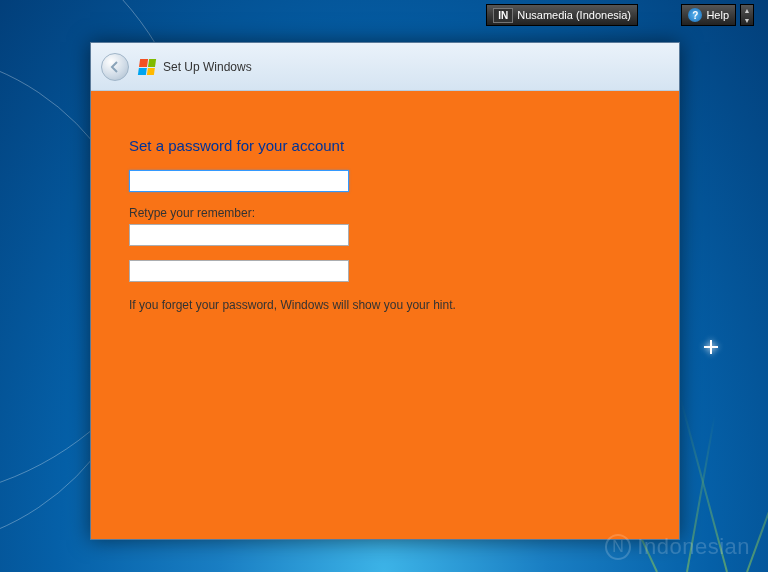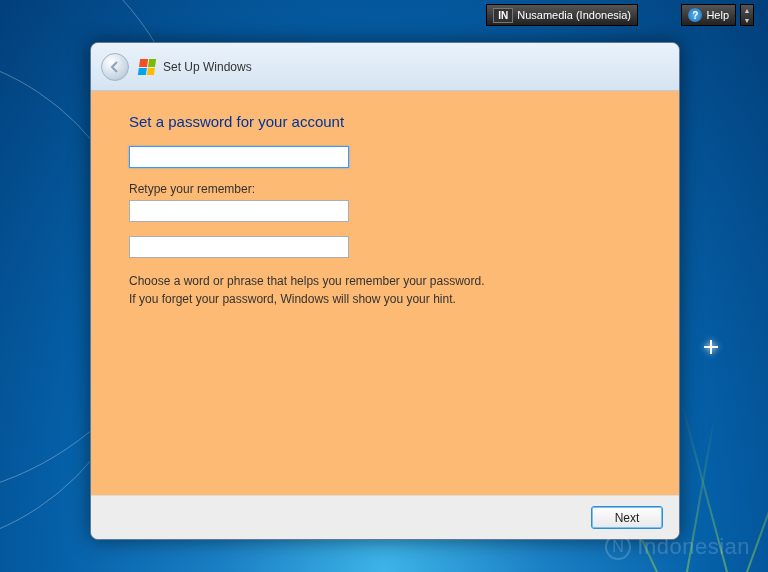--- a/index.html
+++ b/index.html
@@ -37,41 +37,41 @@
       background: linear-gradient(#555,#222); color:#fff;
       border:1px solid #000; height:22px; font-size:11px; padding:0 6px;
     }
     .help-icon { width:14px; height:14px; border-radius:50%; background:radial-gradient(#5ab3f0,#1a6fb8); display:flex; align-items:center; justify-content:center; margin-right:4px; color:#fff; font-weight:bold; font-size:10px; }
     .spinner-btn { position:absolute; top:4px; right:14px; width:14px; height:22px; background:linear-gradient(#555,#222); border:1px solid #000; display:flex; flex-direction:column; }
     .spin-arrow { flex:1; display:flex; align-items:center; justify-content:center; color:#ccc; font-size:7px; }
 
     .dialog {
       position: absolute; left: 90px; top: 42px;
       width: 590px; height: 498px;
-      background: #fdba74; border: 1px solid #5a7a9a;
+      background: #f97316; border: 1px solid #5a7a9a;
       box-shadow: 0 0 20px rgba(0,0,0,0.5);
-      border-radius: 8px; overflow: hidden;
+      border-radius: 0; overflow: hidden;
       display: flex; flex-direction: column;
     }
     .dialog-header {
       height: 48px; background: linear-gradient(#eaf2fa, #d5e4f2);
       display: flex; align-items: center; padding: 0 10px;
       border-bottom: 1px solid #b8cde0;
     }
     .back-btn {
       width: 28px; height: 28px; border-radius: 50%;
       background: radial-gradient(circle at 35% 30%, #fff, #cdd9e5 60%, #a8bacb);
       border: 1px solid #a0b5c8; display:flex; align-items:center; justify-content:center;
       margin-right: 10px; color:#8aa3b8;
     }
     .win-flag { width:16px; height:16px; margin-right:8px; display:grid; grid-template-columns:1fr 1fr; grid-template-rows:1fr 1fr; gap:1px; transform:skewX(-8deg); }
     .wf-r{background:#f25022}.wf-g{background:#7fba00}.wf-b{background:#00a4ef}.wf-y{background:#ffb900}
     .header-title { font-size: 12px; color: #333; }
 
-    .dialog-body { flex:1; padding: 22px 38px 10px 38px; font-size: 12px; color:#333; }
+    .dialog-body { flex:1; padding: 22px 38px 10px 38px; font-size: 12px; color:#333;margin-top:24px; }
     .page-heading { font-size: 15px; color: #003399; margin-bottom: 16px; }
     .desc { line-height: 1.5; margin-bottom: 22px; color:#333; }
     .field-label { margin-bottom: 4px; }
     .text-input {
       width: 220px; height: 22px; border:1px solid #abadb0;
       padding: 2px 4px; font-size:12px; font-family:inherit;
       display:block; margin-bottom: 14px;
     }
     .text-input.focused { border:1px solid #3399ff; box-shadow:0 0 2px rgba(51,153,255,0.6); }
     .hint-desc { line-height:1.5; margin-top: 4px; }
@@ -143,26 +143,22 @@
     <div class="page-heading">Set a password for your account</div>
 
     <input type="password" class="text-input focused" value="" style="">
 
     <div class="field-label">Retype your remember:</div>
     <input type="password" class="text-input" value="" style="">
 
     <input type="text" class="text-input" value="" style="">
 
     <div class="hint-desc">
-      <div>Choose a word or phrase that helps you remember your password.</div>
       <div>If you forget your password, Windows will show you your hint.</div>
     </div>
   </div>
 
-  <div class="dialog-footer">
-    <button class="next-btn">Next</button>
-  </div>
 </div>
 
 <div class="watermark">
   <span class="wm-circle">N</span>
   <span>Indonesian</span>
 </div>
 
 </body></html>

